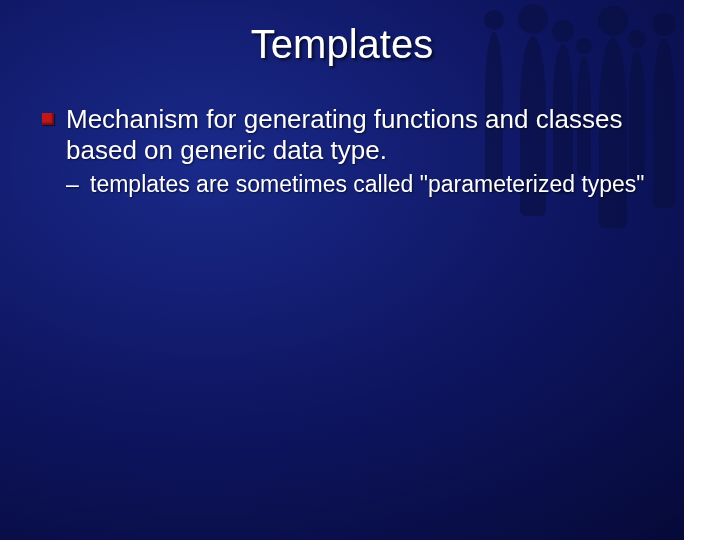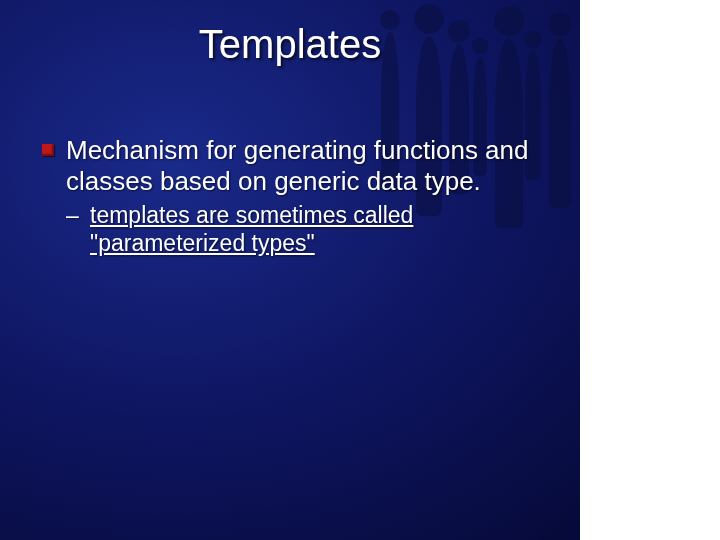--- a/index.html
+++ b/index.html
@@ -5,21 +5,21 @@
   html, body {
     margin: 0;
     padding: 0;
     width: 720px;
     height: 540px;
     overflow: hidden;
     font-family: Arial, Helvetica, sans-serif;
   }
   .slide {
     position: relative;
-    width: 580px;
+    width: 684px;
     height: 540px;
     background: radial-gradient(ellipse 140% 120% at 30% 30%, #1a2a8a 0%, #0e1560 40%, #060a3a 75%, #030520 100%);
     color: #ffffff;
     box-sizing: border-box;
   }
   .figures {
     position: absolute;
     top: 0;
     right: 0;
     width: 260px;
@@ -50,21 +50,21 @@
     left: 0;
     width: 100%;
     text-align: center;
     font-size: 40px;
     font-weight: 400;
     color: #ffffff;
     text-shadow: 2px 2px 3px rgba(0,0,0,0.7);
   }
   .content {
     position: absolute;
-    top: 135px;
+    top: 104px;
     left: 42px;
     right: 30px;
   }
   .l1 {
     position: relative;
     padding-left: 24px;
     font-size: 26px;
     line-height: 1.18;
     margin-bottom: 6px;
     text-shadow: 1px 1px 2px rgba(0,0,0,0.6);
@@ -78,21 +78,20 @@
     background: #c01818;
     box-shadow: inset -2px -2px 2px rgba(0,0,0,0.4), 1px 1px 1px rgba(0,0,0,0.5);
   }
   .l2 {
     position: relative;
     padding-left: 48px;
     font-size: 23px;
     line-height: 1.2;
     margin: 4px 0 14px 0;
     text-shadow: 1px 1px 2px rgba(0,0,0,0.6);
-    text-decoration: underline;
   }
   .l2::before {
     content: "–";
     position: absolute;
     left: 24px;
     top: 0;
   }
 </style>
 </head>
 <body>

